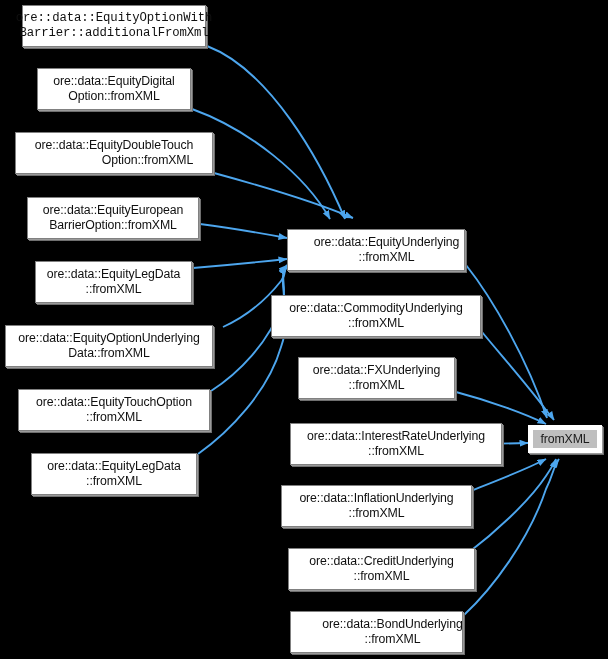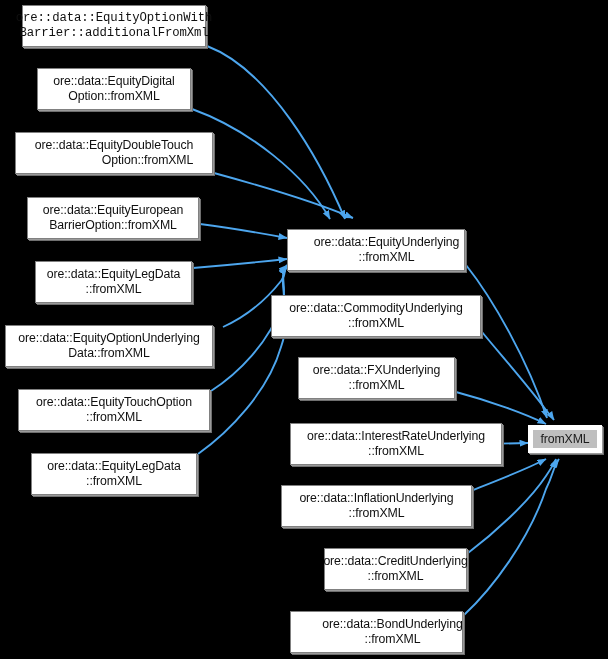--- a/index.html
+++ b/index.html
@@ -97,20 +97,20 @@
       <div class="node" style="left: 287px; top: 229px; width: 178px; height: 42px; padding-left: 21px;">ore::data::EquityUnderlying
 ::fromXML</div>
       <div class="node" style="left: 271px; top: 295px; width: 210px; height: 42px;">ore::data::CommodityUnderlying
 ::fromXML</div>
       <div class="node" style="left: 298px; top: 357px; width: 157px; height: 42px;">ore::data::FXUnderlying
 ::fromXML</div>
       <div class="node" style="left: 270px; top: 423px; width: 212px; height: 42px; margin-left: 20px;">ore::data::InterestRateUnderlying
 ::fromXML</div>
       <div class="node" style="left: 281px; top: 485px; width: 191px; height: 42px;">ore::data::InflationUnderlying
 ::fromXML</div>
-      <div class="node" style="left: 288px; top: 548px; width: 143px; height: 42px; margin-left: 36px;">ore::data::CreditUnderlying
+      <div class="node" style="left: 288px; top: 548px; width: 187px; height: 42px;">ore::data::CreditUnderlying
 ::fromXML</div>
       <div class="node" style="left: 290px; top: 611px; width: 173px; height: 42px; padding-left: 32px;">ore::data::BondUnderlying
 ::fromXML</div>
       <div class="node current" style="left: 528px; top: 425px; width: 74px; height: 28px;">fromXML</div>
     </div>
 
 </div>
 
 </body></html>

